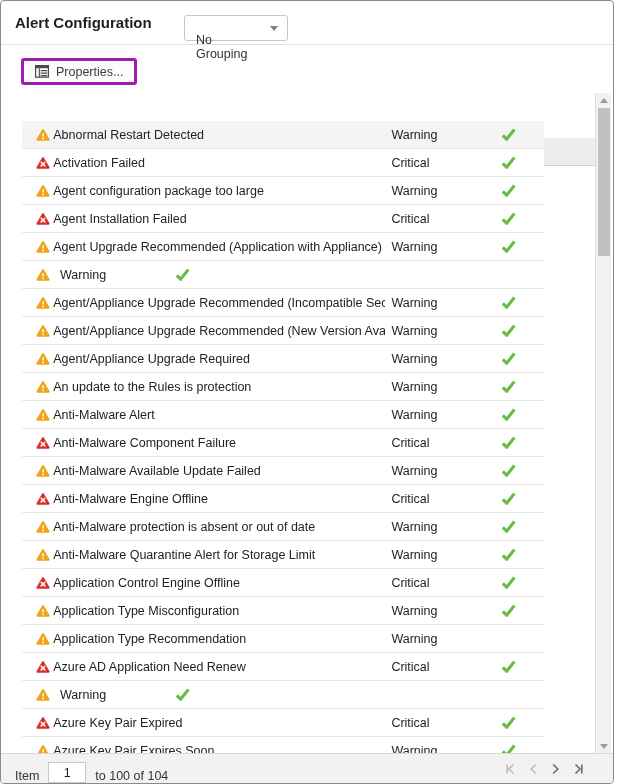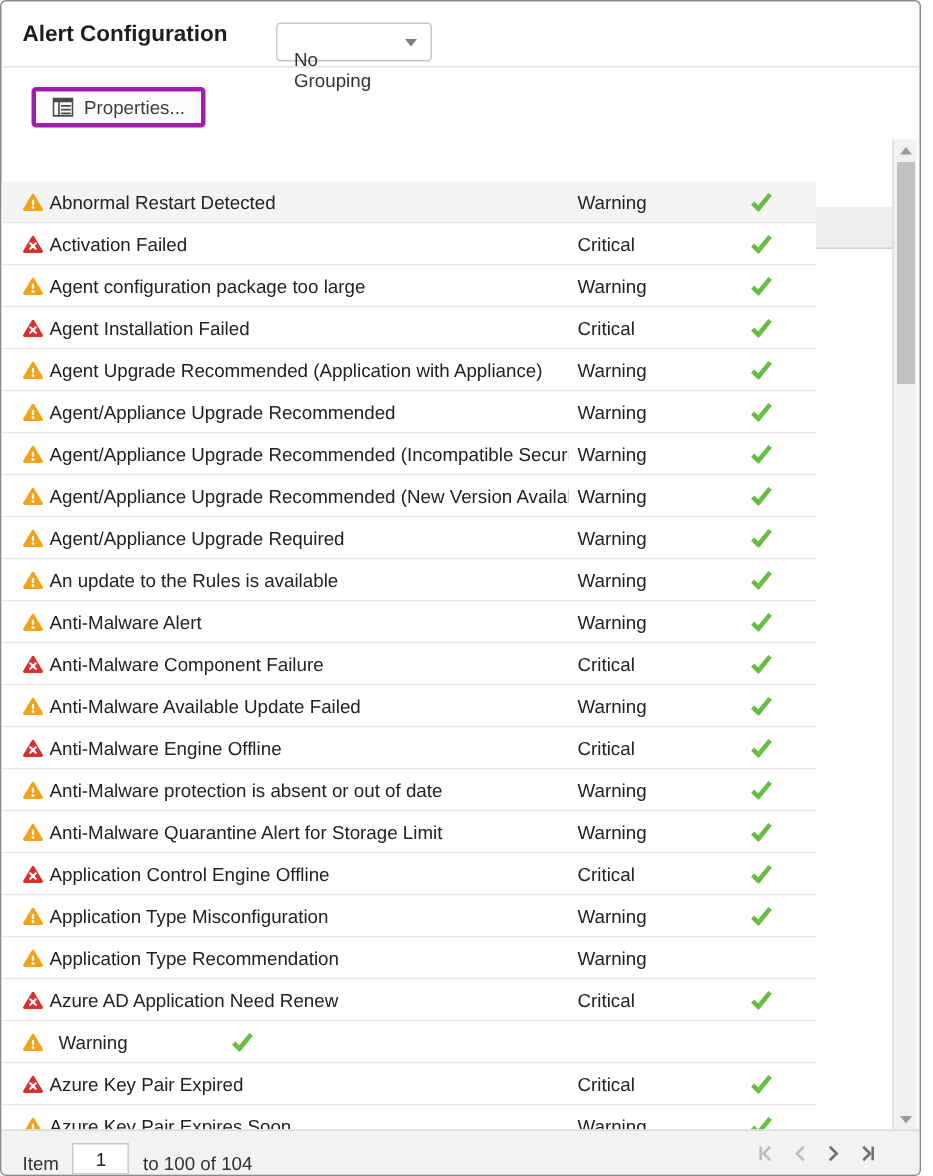--- a/index.html
+++ b/index.html
@@ -33,21 +33,21 @@
   }
   .th { display:flex; align-items:center; font-size:11px; font-weight:700; color:#3b3b3b; border-left:1px solid #d2d2d2; }
   .th-spacer { width:13px; border-left:none; }
   .th-alert { width:365px; padding-left:9px; }
   .th-sev { width:92px; padding-left:6px; }
   .th-on { width:72px; justify-content:center; }
   .th-fill { flex:1; }
   .sort-arrow { margin-left:7px; display:inline-flex; }
   
   .tbody { position:absolute; top:120px; left:0; width:543px; bottom:30px; overflow:hidden; background:#fff; }
-  .tr { display:flex; align-items:center; height:28px; border-bottom:1px solid #e8e8e8; background:#fff; cursor:pointer; }
+  .tr { display:flex; align-items:center; height:28px; border-bottom:1px solid #e8e8e8; background:#fff; cursor:pointer;margin-left:21px; }
   .tr.selected { background:#f4f4f4; }
   .cell-icon { width:32px; padding-left:14px; display:flex; align-items:center; }
   .cell-alert { width:346px; font-size:12.5px; color:#222; white-space:nowrap; overflow:hidden; }
   .cell-sev { width:92px; padding-left:6px; font-size:12.5px; color:#222; }
   .cell-on { width:73px; display:flex; justify-content:center; align-items:center; }
   
   .scrollbar {
     position:absolute; top:92px; bottom:30px; right:2px; width:16px;
     background:#f1f1f1; border-left:1px solid #dcdcdc;
   }
@@ -198,21 +198,20 @@
         </span>
       </div>
       <div class="tr">
         <span class="cell-icon">
           <svg width="14" height="14" viewBox="0 0 16 16">
   <path d="M8 2.4 L14.5 13.4 H1.5 Z" fill="#F0A41D" stroke="#F0A41D" stroke-width="2.2" stroke-linejoin="round"></path>
   <rect x="7.15" y="5.9" width="1.7" height="4.1" rx="0.85" fill="#fff"></rect>
   <circle cx="8" cy="11.9" r="1.05" fill="#fff"></circle>
           </svg>
         </span>
-        <span class="cell-alert">Agent/Appliance Upgrade Recommended</span>
         <span class="cell-sev">Warning</span>
         <span class="cell-on">
           <svg width="15" height="13" viewBox="0 0 15 13">
   <path d="M1.8 7.4 L5.6 11.2 L13.4 1.6" fill="none" stroke="#69BD45" stroke-width="3.1"></path>
           </svg>
         </span>
       </div>
       <div class="tr">
         <span class="cell-icon">
           <svg width="14" height="14" viewBox="0 0 16 16">
@@ -262,21 +261,21 @@
         </span>
       </div>
       <div class="tr">
         <span class="cell-icon">
           <svg width="14" height="14" viewBox="0 0 16 16">
   <path d="M8 2.4 L14.5 13.4 H1.5 Z" fill="#F0A41D" stroke="#F0A41D" stroke-width="2.2" stroke-linejoin="round"></path>
   <rect x="7.15" y="5.9" width="1.7" height="4.1" rx="0.85" fill="#fff"></rect>
   <circle cx="8" cy="11.9" r="1.05" fill="#fff"></circle>
           </svg>
         </span>
-        <span class="cell-alert">An update to the Rules is available</span>
+        <span class="cell-alert">An update to the Rules is protection</span>
         <span class="cell-sev">Warning</span>
         <span class="cell-on">
           <svg width="15" height="13" viewBox="0 0 15 13">
   <path d="M1.8 7.4 L5.6 11.2 L13.4 1.6" fill="none" stroke="#69BD45" stroke-width="3.1"></path>
           </svg>
         </span>
       </div>
       <div class="tr">
         <span class="cell-icon">
           <svg width="14" height="14" viewBox="0 0 16 16">

